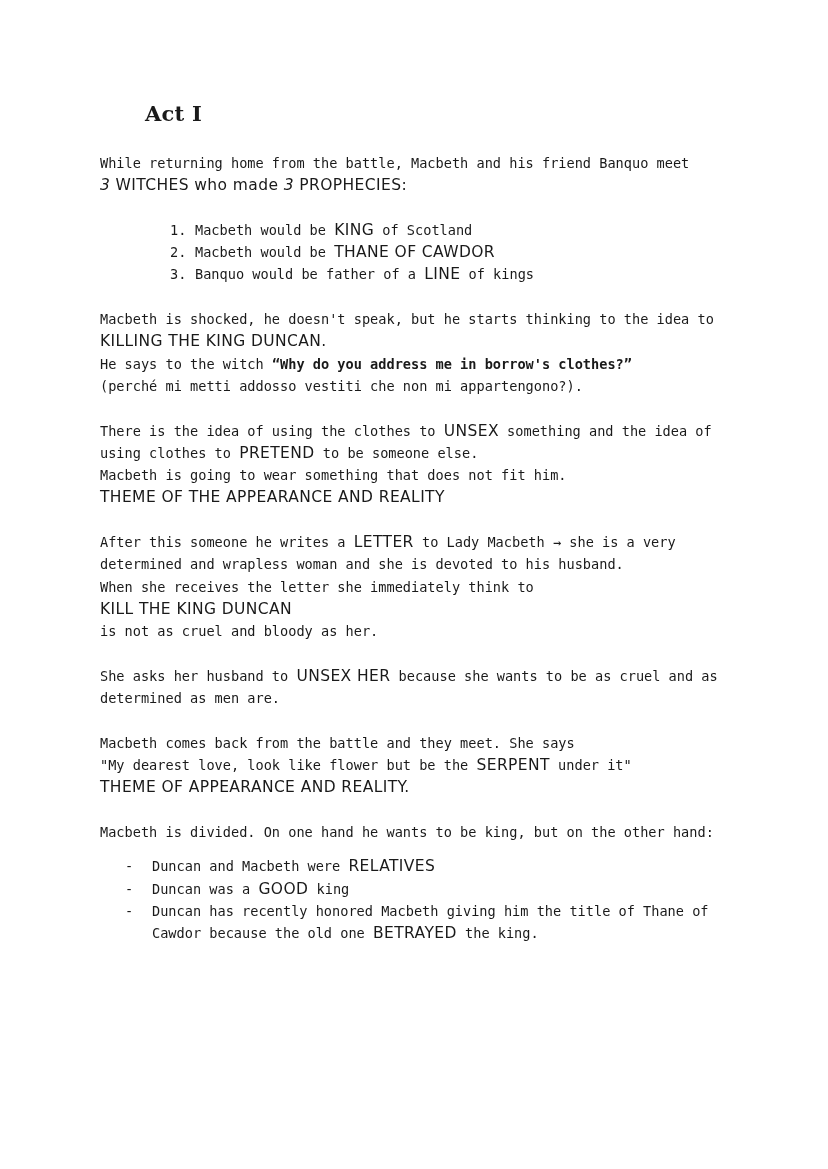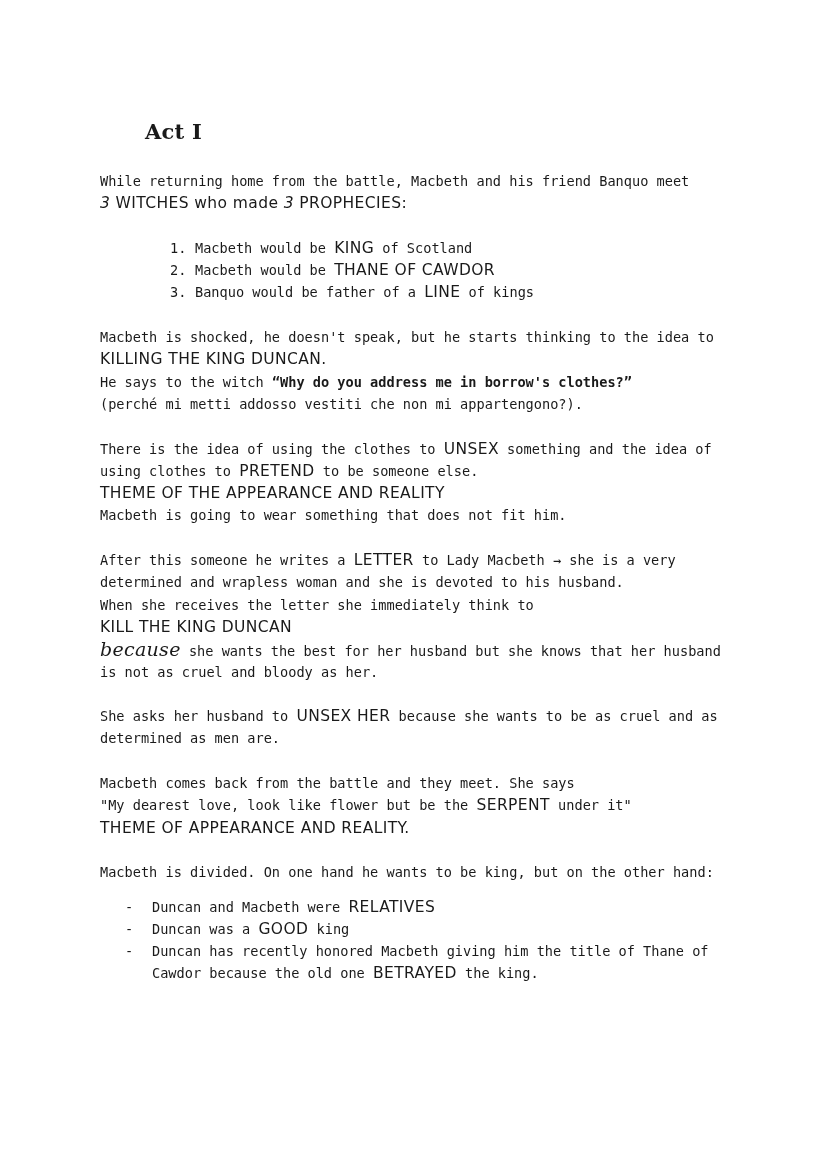--- a/index.html
+++ b/index.html
@@ -11,21 +11,21 @@
     height: 1169px;
     background: #ffffff;
     position: relative;
     overflow: hidden;
     font-family: "DejaVu Sans Mono", monospace;
     color: #1a1a1a;
   }
   .doc {
     position: absolute;
     left: 100px;
-    top: 119px;
+    top: 101px;
     width: 628px;
   }
   .doc-title {
     font-family: "DejaVu Serif", "Liberation Serif", serif;
     font-weight: 700;
     font-size: 21px;
     line-height: 26px;
     letter-spacing: 0.2px;
     margin: 0 0 25px 45px;
   }
@@ -114,29 +114,28 @@
       </div>
       <div class="block para">
         <div class="line"><span class="run mono">Macbeth is shocked, he doesn't speak, but he starts thinking to the idea to</span></div>
         <div class="line"><span class="run display">KILLING THE KING DUNCAN.</span></div>
         <div class="line"><span class="run mono">He says to the witch </span><span class="run mono-bold">“Why do you address me in borrow's clothes?”</span></div>
         <div class="line"><span class="run mono">(perché mi metti addosso vestiti che non mi appartengono?).</span></div>
       </div>
       <div class="block para">
         <div class="line"><span class="run mono">There is the idea of using the clothes to </span><span class="run display">UNSEX</span><span class="run mono"> something and the idea of</span></div>
         <div class="line"><span class="run mono">using clothes to </span><span class="run display">PRETEND</span><span class="run mono"> to be someone else.</span></div>
+        <div class="line"><span class="run mono">Macbeth is going to wear something that does not fit him.</span></div>
         <div class="line"><span class="run display">THEME OF THE APPEARANCE AND REALITY</span></div>
-        <div class="line"><span class="run mono">Macbeth is going to wear something that does not fit him.</span></div>
       </div>
       <div class="block para">
         <div class="line"><span class="run mono">After this someone he writes a </span><span class="run display">LETTER</span><span class="run mono"> to Lady Macbeth → she is a very</span></div>
         <div class="line"><span class="run mono">determined and wrapless woman and she is devoted to his husband.</span></div>
         <div class="line"><span class="run mono">When she receives the letter she immediately think to</span></div>
         <div class="line"><span class="run display">KILL THE KING DUNCAN</span></div>
-        <div class="line"><span class="run script">because</span><span class="run mono"> she wants the best for her husband but she knows that her husband</span></div>
         <div class="line"><span class="run mono">is not as cruel and bloody as her.</span></div>
       </div>
       <div class="block para">
         <div class="line"><span class="run mono">She asks her husband to </span><span class="run display">UNSEX HER</span><span class="run mono"> because she wants to be as cruel and as</span></div>
         <div class="line"><span class="run mono">determined as men are.</span></div>
       </div>
       <div class="block para">
         <div class="line"><span class="run mono">Macbeth comes back from the battle and they meet. She says</span></div>
         <div class="line"><span class="run mono">"My dearest love, look like flower but be the </span><span class="run display">SERPENT</span><span class="run mono"> under it"</span></div>
         <div class="line"><span class="run display">THEME OF APPEARANCE AND REALITY.</span></div>

